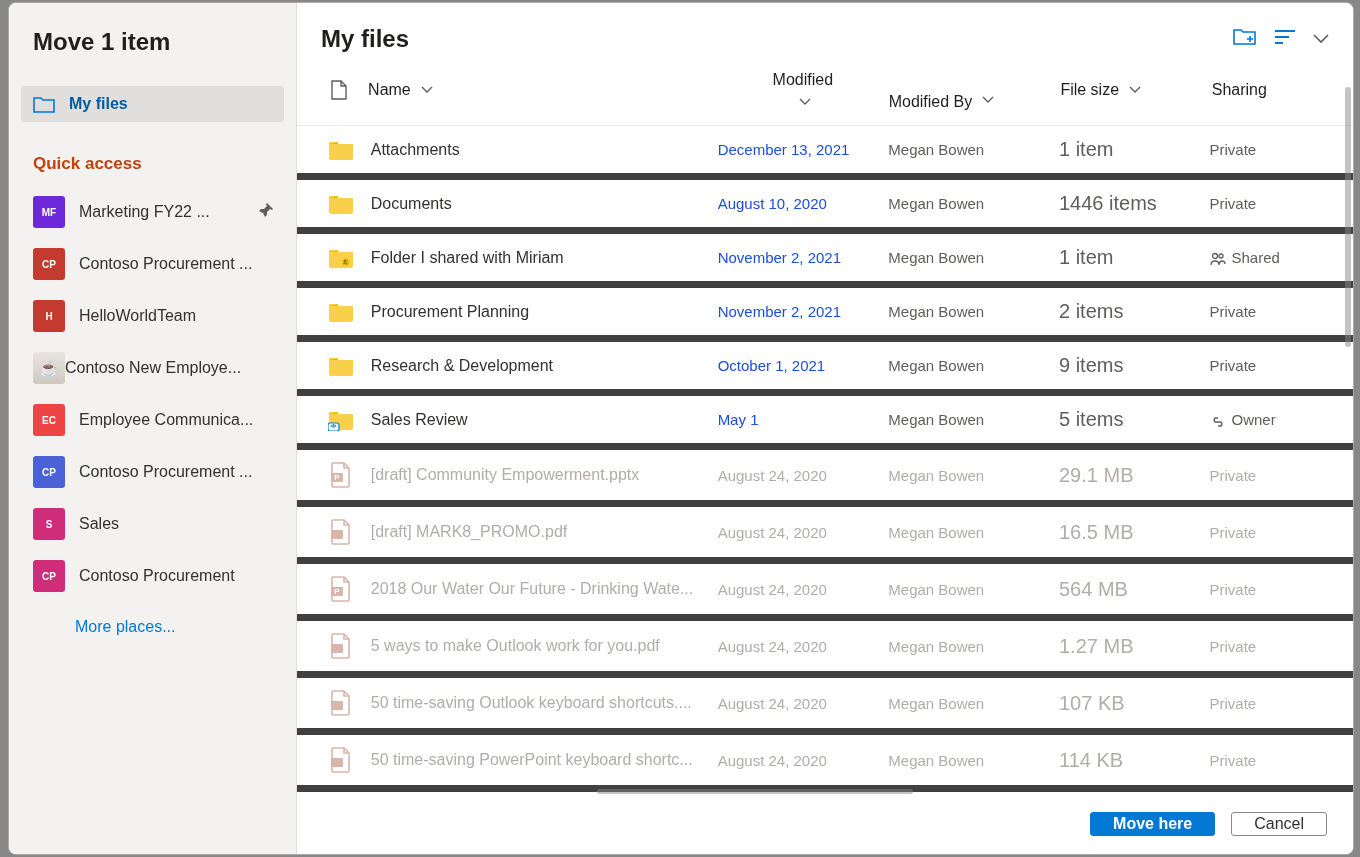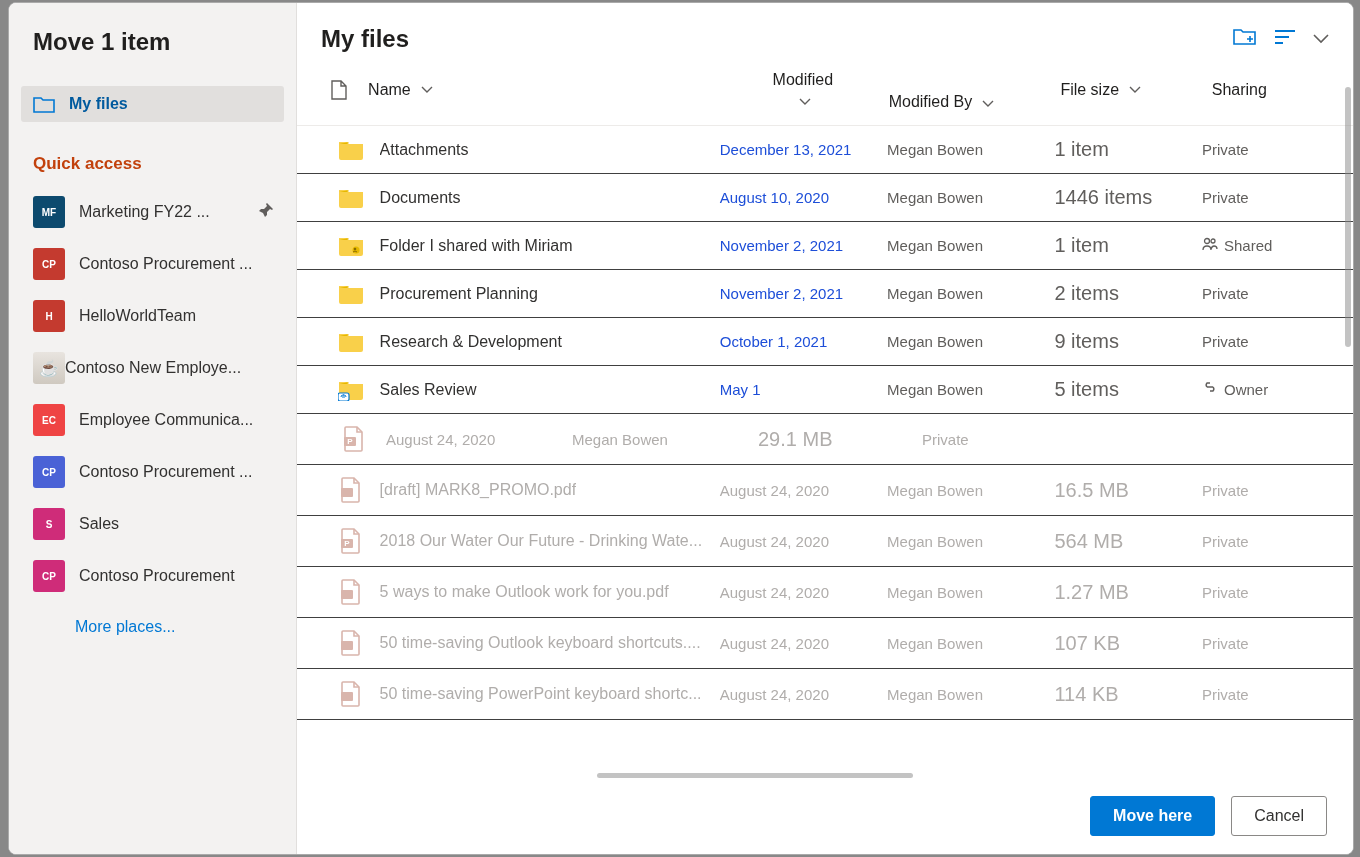--- a/index.html
+++ b/index.html
@@ -125,55 +125,55 @@
     color: #201f1e;
     font-size: 16px;
     font-weight: 500;
     position: sticky;
     top:0;
     background:#fff;
   }
   .col-doc { width: 64px; display:flex; justify-content:center; }
   .col-name { width: 378px; display:flex; align-items:center; gap:6px; }
   .col-mod { width: 186px; display:flex; align-items:center; gap:6px;flex-direction:column; }
-  .col-modby { width: 186px; display:flex; align-items:flex-end; gap:6px;margin-top:24px; }
+  .col-modby { width: 186px; display:flex; align-items:flex-start; gap:6px;margin-top:24px; }
   .col-size { width: 164px; display:flex; align-items:center; gap:6px; }
   .col-share { width: 140px; display:flex; align-items:center; gap:6px; }
   .hdr-chevron {
     color:#605e5c; font-size:12px; margin-left:4px;
   }
   .row {
     display:flex;
     align-items:center;
-    padding: 12px 25px;
-    border-bottom: 1px solid #404040;
+    padding: 12px 15px;
+    border-bottom: 7px solid #404040;
     font-size: 16px;
     color:#323130;
   }
   .row .cell-name { width:378px; display:flex; align-items:center; gap:16px; overflow:hidden; }
   .row .cell-name-text { overflow:hidden; text-overflow:ellipsis; white-space:nowrap; }
   .row .cell-icon { width:64px; display:flex; justify-content:center; }
   .row .cell-mod { width:186px; color:#1d4ed8; font-size:15px; }
   .row .cell-modby { width:186px; color:#605e5c; font-size:15px; }
   .row .cell-size { width:164px; color:#605e5c; font-size:20px; }
-  .row .cell-share { width:140px; color:#605e5c; font-size:15px; display:flex; align-items:flex-start; gap:6px;}
+  .row .cell-share { width:140px; color:#605e5c; font-size:15px; display:flex; align-items:flex-end; gap:6px;}
   .row.faded { color:#b0adab; }
   .row.faded .cell-name-text,
   .row.faded .cell-mod,
   .row.faded .cell-modby,
   .row.faded .cell-size,
   .row.faded .cell-share { color:#b0adab; }
   .footer {
     padding: 18px 26px;
     display:flex;
     justify-content:flex-end;
     gap:16px;
   }
   .btn {
-    padding: 10px 22px;
+    padding: 2px 22px;
     font-size: 16px;
     border-radius: 3px;
     cursor: pointer;
     border: 1px solid #8a8886;
     background: #fff;
     color: #323130;
   }
   .btn.primary {
     background: #0078d4;
     border-color: #0078d4;
@@ -217,21 +217,21 @@
             <path d="M1 3 h7 l2 2 h11 v12 h-20 z" fill="none" stroke="#0078d4" stroke-width="1.6"></path>
           </svg>
       </span>
       <span class="sidebar-item-label">My files</span>
     </div>
 
     <div class="sidebar-section">Quick access</div>
 
     <div id="qa-list">
         <div class="qa-item">
-          <span class="qa-badge" style="background:#0c4a6e">MF</span>
+          <span class="qa-badge" style="background:#6d28d9">MF</span>
           <span class="qa-label">Marketing FY22 ...</span>
           <span class="pin-icon"><svg width="16" height="16" viewBox="0 0 16 16">
               <path d="M9 1 l6 6 l-1 1 l-2 -1 l-3 3 l0 3 l-2 2 l-2 -4 l-4 -2 l2 -2 l3 0 l3 -3 l-1 -2 z" fill="#605e5c"></path>
             </svg></span>
         </div>
         <div class="qa-item">
           <span class="qa-badge" style="background:#c43a2f">CP</span>
           <span class="qa-label">Contoso Procurement ...</span>
         </div>
         <div class="qa-item">
@@ -453,20 +453,23 @@
   </div>
           <div class="row faded">
     <div class="cell-icon">
               <svg width="22" height="26" viewBox="0 0 22 26">
     <path d="M3 1 h11 l5 5 v18 a1 1 0 0 1 -1 1 h-15 a1 1 0 0 1 -1 -1 v-22 a1 1 0 0 1 1 -1 z" fill="#fff" stroke="#d9b5ac" stroke-width="1.6"></path>
     <path d="M14 1 v5 h5" fill="none" stroke="#d9b5ac" stroke-width="1.6"></path>
     <rect x="1" y="11" width="12" height="9" rx="1" fill="#d9b5ac"></rect>
     <text x="7" y="18" text-anchor="middle" font-size="8" fill="#fff" font-weight="bold">P</text>
   </svg>
             </div>
+    <div class="cell-name">
+              <span class="cell-name-text">[draft] Community Empowerment.pptx</span>
+            </div>
     <div class="cell-mod">August 24, 2020</div>
     <div class="cell-modby">Megan Bowen</div>
     <div class="cell-size">29.1 MB</div>
     <div class="cell-share">
               <span>Private</span>
             </div>
   </div>
           <div class="row faded">
     <div class="cell-icon">
               <svg width="22" height="26" viewBox="0 0 22 26">

